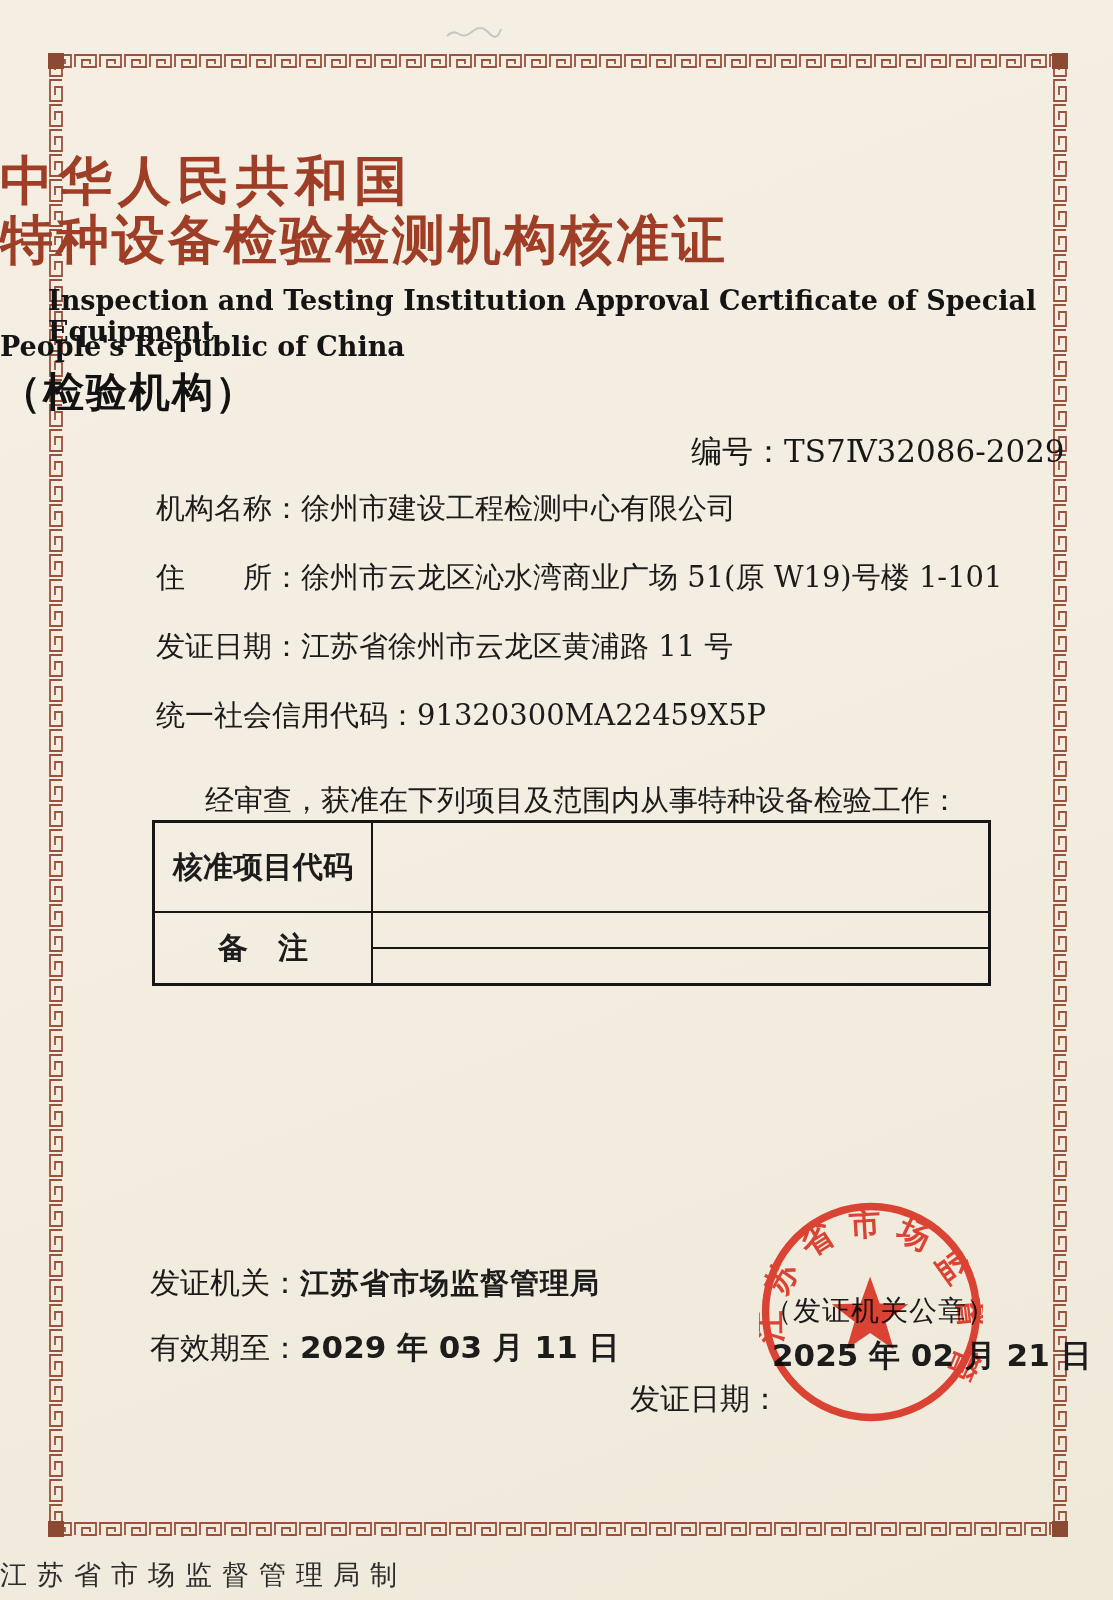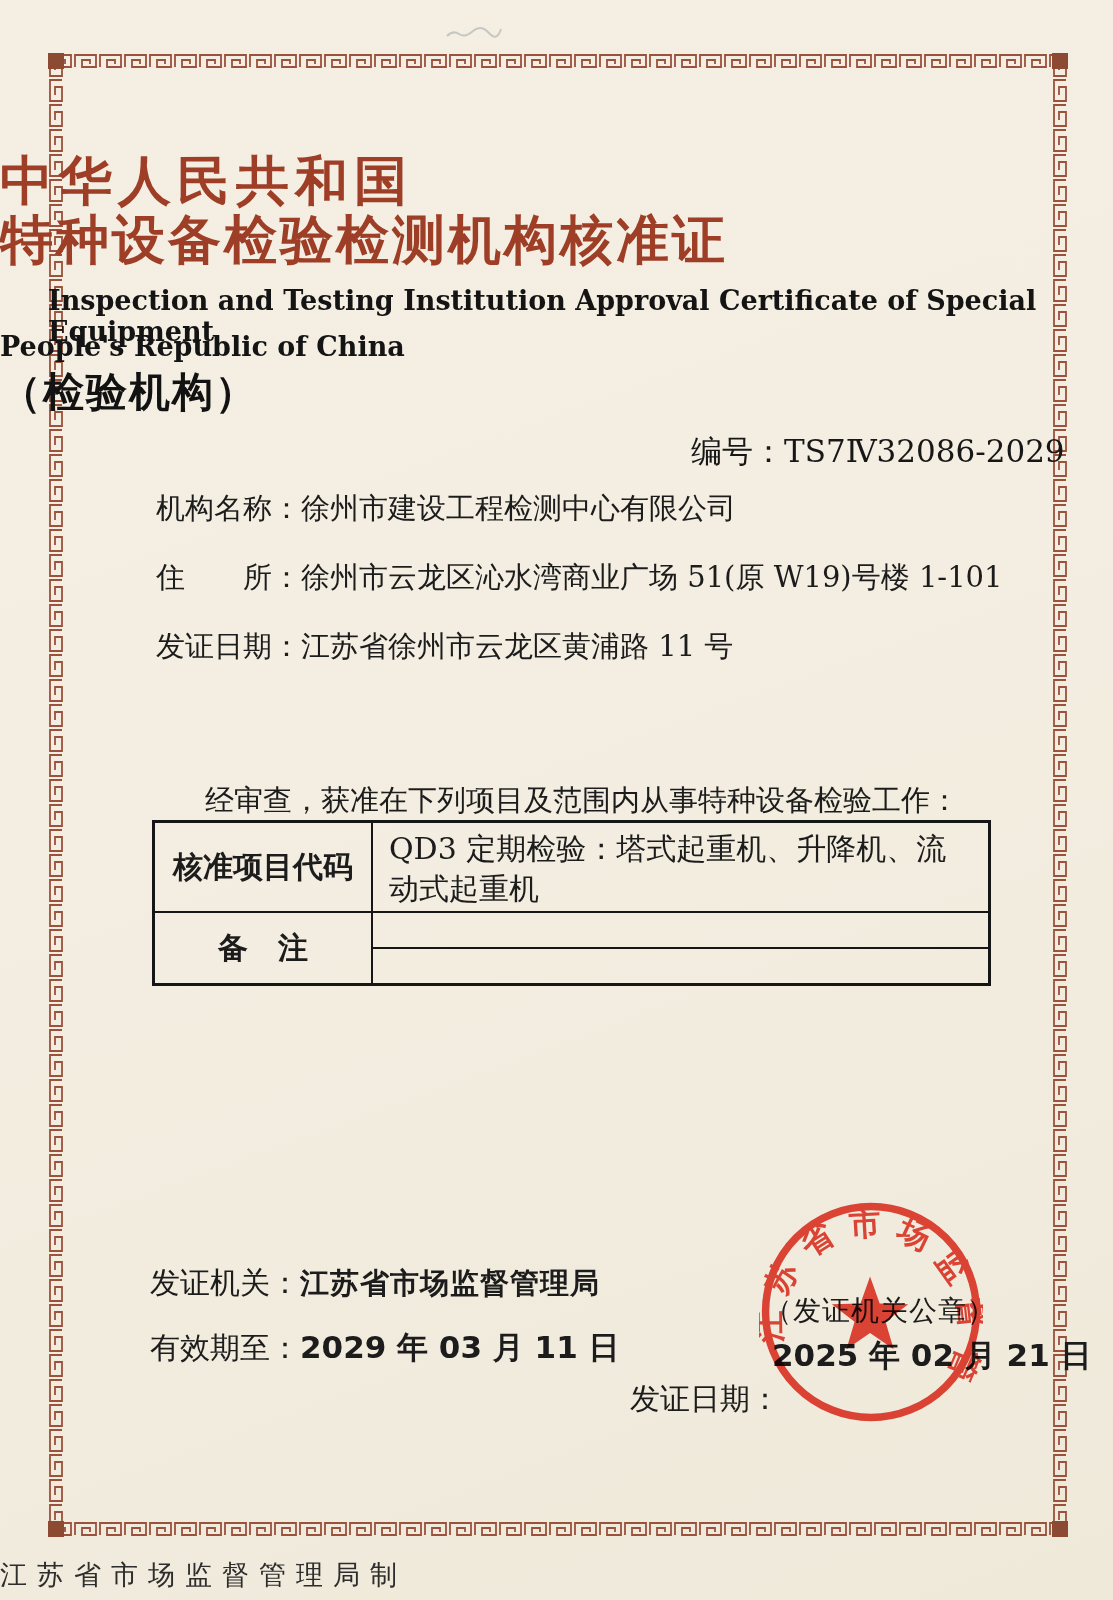--- a/index.html
+++ b/index.html
@@ -109,28 +109,30 @@
   <div class="abs fields">
     <div class="field-row">
       <span>机构名称：</span><span>徐州市建设工程检测中心有限公司</span>
     </div>
     <div class="field-row">
       <span>住　　所：</span><span>徐州市云龙区沁水湾商业广场 51(原 W19)号楼 1-101</span>
     </div>
     <div class="field-row">
       <span>发证日期：</span><span>江苏省徐州市云龙区黄浦路 11 号</span>
     </div>
+    <div class="field-row">
+      <span>统一社会信用代码：</span><span>91320300MA22459X5P</span>
+    </div>
   </div>
 
   <div class="abs intro">经审查，获准在下列项目及范围内从事特种设备检验工作：</div>
 
   <div class="abs apv-table">
     <div class="apv-row1">
       <div class="apv-cell-label">核准项目代码</div>
-      <div class="apv-cell-value">QD3 定期检验：塔式起重机、升降机、流动式起重机</div>
     </div>
     <div class="apv-row2">
       <div class="apv-cell-label">备　注</div>
       <div class="apv-cell-remark">
         <div class="apv-sub first"></div>
         <div class="apv-sub"></div>
       </div>
     </div>
   </div>
 

